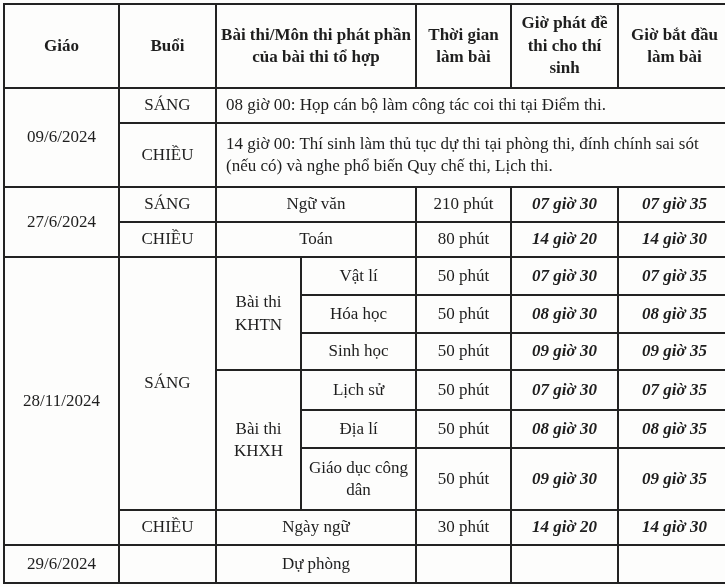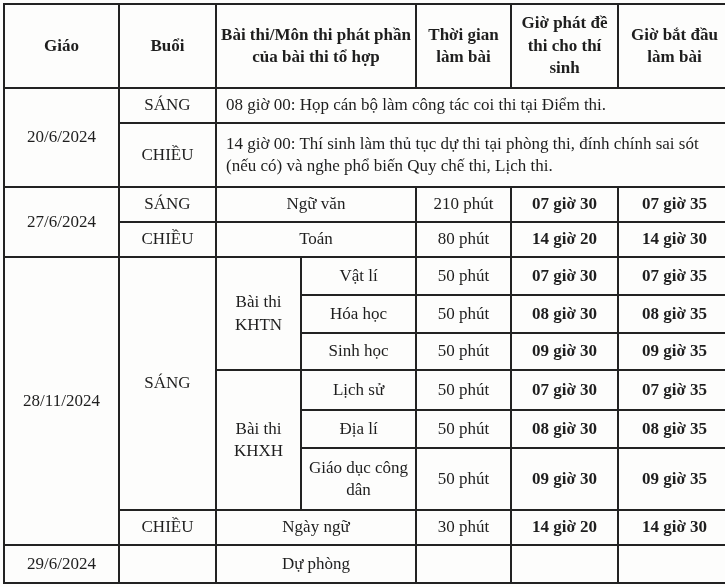--- a/index.html
+++ b/index.html
@@ -33,20 +33,21 @@
   .schedule th {
     font-weight: bold;
   }
   .schedule td.note {
     text-align: left;
     padding-left: 9px;
     padding-right: 6px;
   }
   .schedule td.time {
     font-weight: bold;
+    font-style: italic;
   }
   
   tr.rh-84 { height: 84px; }
   tr.rh-35 { height: 35px; }
   tr.rh-64 { height: 64px; }
   tr.rh-38 { height: 38px; }
   tr.rh-37 { height: 37px; }
   tr.rh-40 { height: 40px; }
   tr.rh-62 { height: 62px; }
 </style>
@@ -70,21 +71,21 @@
         <th>Buổi</th>
         <th colspan="2">Bài thi/Môn thi phát phần của bài thi tổ hợp</th>
         <th>Thời gian làm bài</th>
         <th>Giờ phát đề thi cho thí sinh</th>
         <th>Giờ bắt đầu làm bài</th>
       </tr>
     </thead>
     <tbody>
 
       <tr class="rh-35">
-        <td rowspan="2">20/6/2024</td>
+        <td rowspan="2">09/6/2024</td>
         <td>SÁNG</td>
         <td colspan="5" class="note">08 giờ 00: Họp cán bộ làm công tác coi thi tại Điểm thi.</td>
       </tr>
       <tr class="rh-64">
         <td>CHIỀU</td>
         <td colspan="5" class="note">14 giờ 00: Thí sinh làm thủ tục dự thi tại phòng thi, đính chính sai sót (nếu có) và nghe phổ biến Quy chế thi, Lịch thi.</td>
       </tr>
 
       <tr class="rh-35">
         <td rowspan="2">27/6/2024</td>

